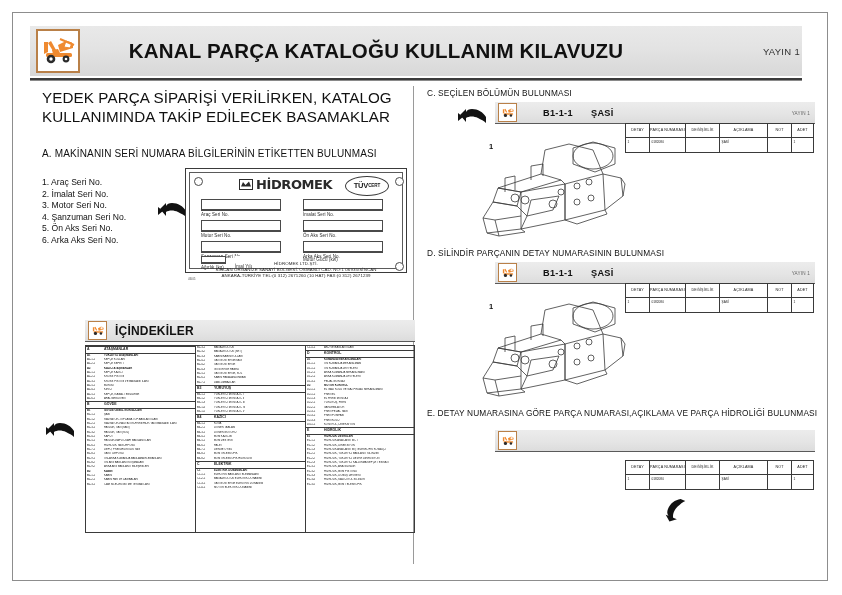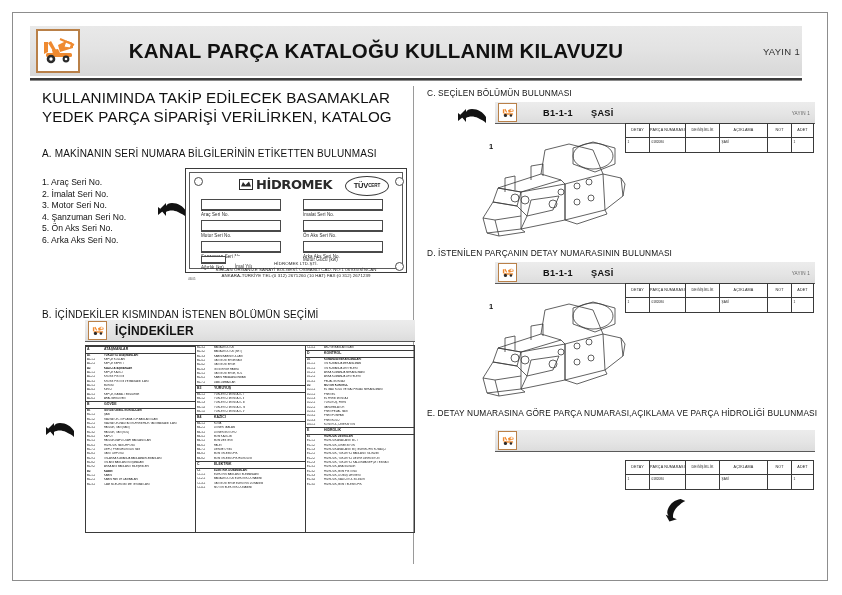--- a/index.html
+++ b/index.html
@@ -228,22 +228,22 @@
   </div>
 
   <div class="header-title">KANAL PARÇA KATALOĞU KULLANIM KILAVUZU</div>
 
   <div class="header-yayin">YAYIN 1</div>
 
   <div class="col-divider"></div>
 
   <div class="left">
     <div class="intro-title">
+      <div>YEDEK PARÇA SİPARİŞİ VERİLİRKEN, KATALOG</div>
       <div>KULLANIMINDA TAKİP EDİLECEK BASAMAKLAR</div>
-      <div>YEDEK PARÇA SİPARİŞİ VERİLİRKEN, KATALOG</div>
     </div>
 
     <div class="step-label" style="margin-top:22px;">A. MAKİNANIN SERİ NUMARA BİLGİLERİNİN ETİKETTEN BULUNMASI</div>
 
     <ul class="serial-list" style="margin-top:18px;">
       <li>1. Araç Seri No.</li>
       <li>2. İmalat Seri No.</li>
       <li>3. Motor Seri No.</li>
       <li>4. Şanzuman Seri No.</li>
       <li>5. Ön Aks Seri No.</li>
@@ -319,21 +319,20 @@
       <div class="box" style="height:0;border:none;"></div>
       <span class="cap" style="border-top:none;">Motor  Gücü  (kw)</span>
     </div>
 
     <div class="plate-foot" style="top:93px;">HİDROMEK  LTD.ŞTİ.</div>
     <div class="plate-foot" style="top:99px;">SİNCAN ORGANİZE SANAYİ BÖLGESİ.  OSMANLI CAD. NO:1 06935/SİNCAN</div>
     <div class="plate-foot" style="top:104.5px;">ANKARA-TÜRKİYE  TEL:(0 312) 2671260 (10 HAT) FAX:(0 312) 2671239</div>
     <div class="plate-tag">46/05</div>
   </div>
 
-  <div class="step-label" style="position:absolute;left:42px;top:309px;">B. İÇİNDEKİLER KISMINDAN İSTENEN BÖLÜMÜN SEÇİMİ</div>
 
   <div class="secbar" style="position:absolute;left:85px;top:320px;width:330px;">
     <div class="icon">
       <svg width="14" height="11" viewBox="0 0 36 30">
         <path d="M4 18 L4 6 L8 6 L8 16 Z" fill="#ef8a30"></path>
         <path d="M8 7 L13 15 L16 14 L11 5 Z" fill="#ef8a30"></path>
         <path d="M18 9 L26 5 L33 8 L33 12 L20 16 Z" fill="#ef8a30"></path>
         <path d="M26 5 L32 7 L30 12 L24 11 Z" fill="#ffffff" stroke="#ef8a30" stroke-width="1"></path>
         <rect x="6" y="17" width="26" height="4" rx="1.5" fill="#ef8a30"></rect>
         <circle cx="11" cy="23" r="4.3" fill="#2b2b2b"></circle>
@@ -811,21 +810,21 @@
           <td></td>
           <td>ŞASİ</td>
           <td></td>
           <td>1</td>
         </tr>
       </tbody>
     </table>
   </div>
 
   <div class="rsec" style="left:427px;top:248px;">
-    <div class="rlabel">D. İSTENİLEN PARÇANIN DETAY NUMARASININ BULUNMASI</div>
+    <div class="rlabel">D. SİLİNDİR PARÇANIN DETAY NUMARASININ BULUNMASI</div>
 
     <div class="secbar" style="position:absolute;left:68px;top:14px;width:320px;">
       <div class="icon">
         <svg width="14" height="11" viewBox="0 0 36 30">
           <path d="M4 18 L4 6 L8 6 L8 16 Z" fill="#ef8a30"></path>
           <path d="M8 7 L13 15 L16 14 L11 5 Z" fill="#ef8a30"></path>
           <path d="M18 9 L26 5 L33 8 L33 12 L20 16 Z" fill="#ef8a30"></path>
           <path d="M26 5 L32 7 L30 12 L24 11 Z" fill="#ffffff" stroke="#ef8a30" stroke-width="1"></path>
           <rect x="6" y="17" width="26" height="4" rx="1.5" fill="#ef8a30"></rect>
           <circle cx="11" cy="23" r="4.3" fill="#2b2b2b"></circle>

